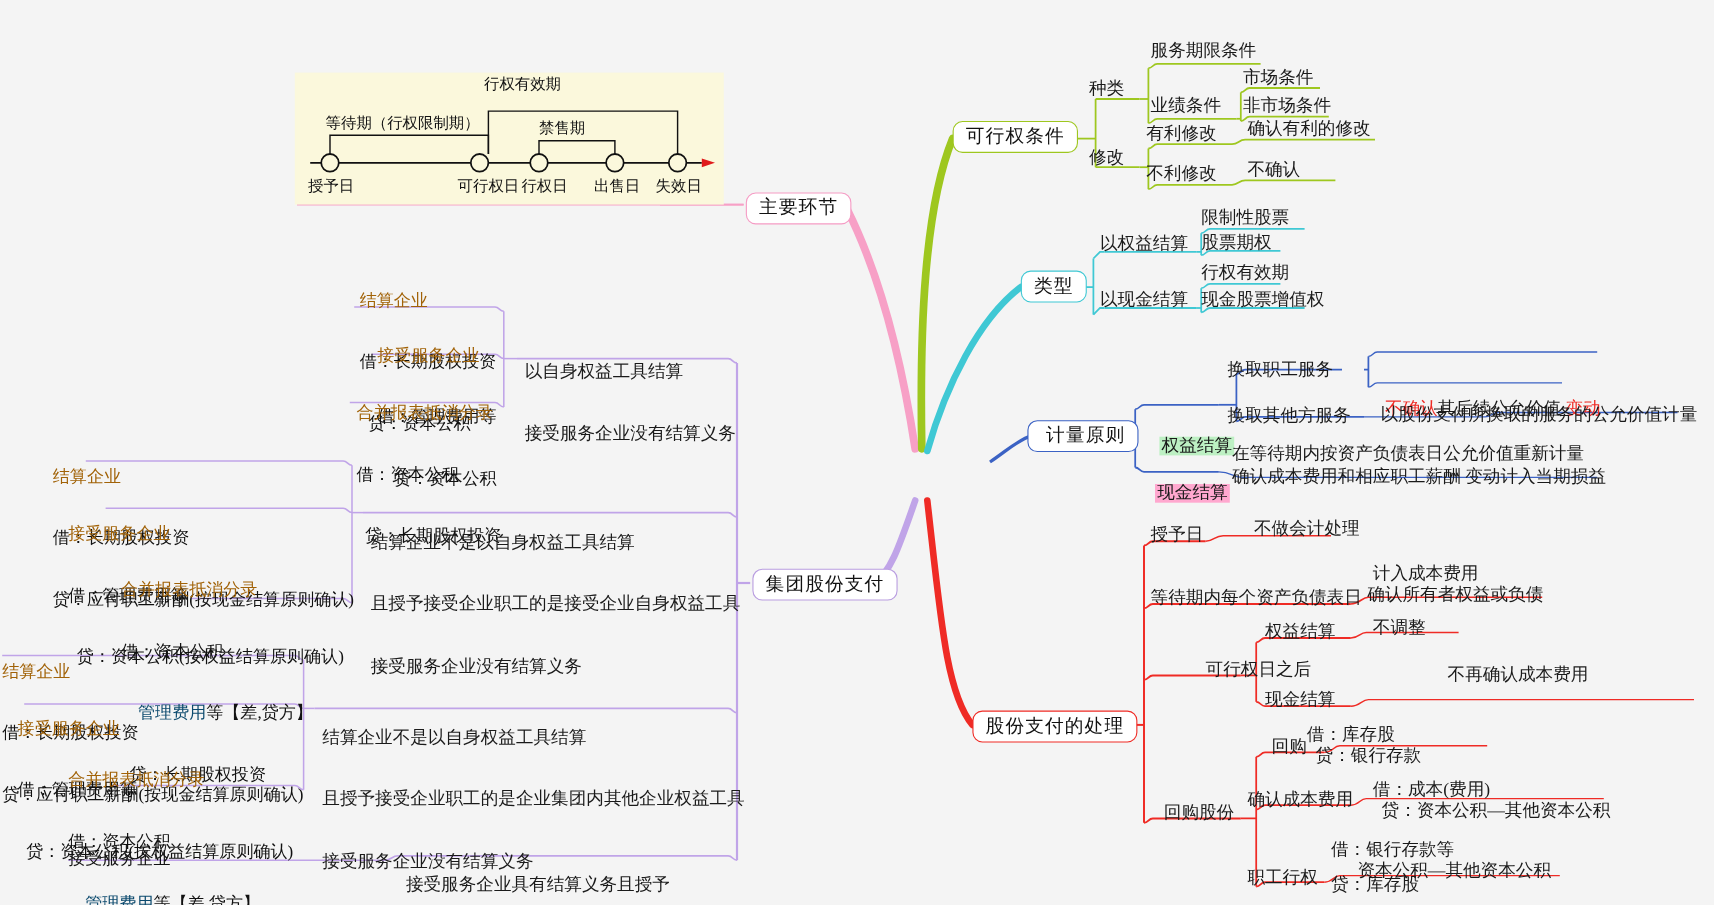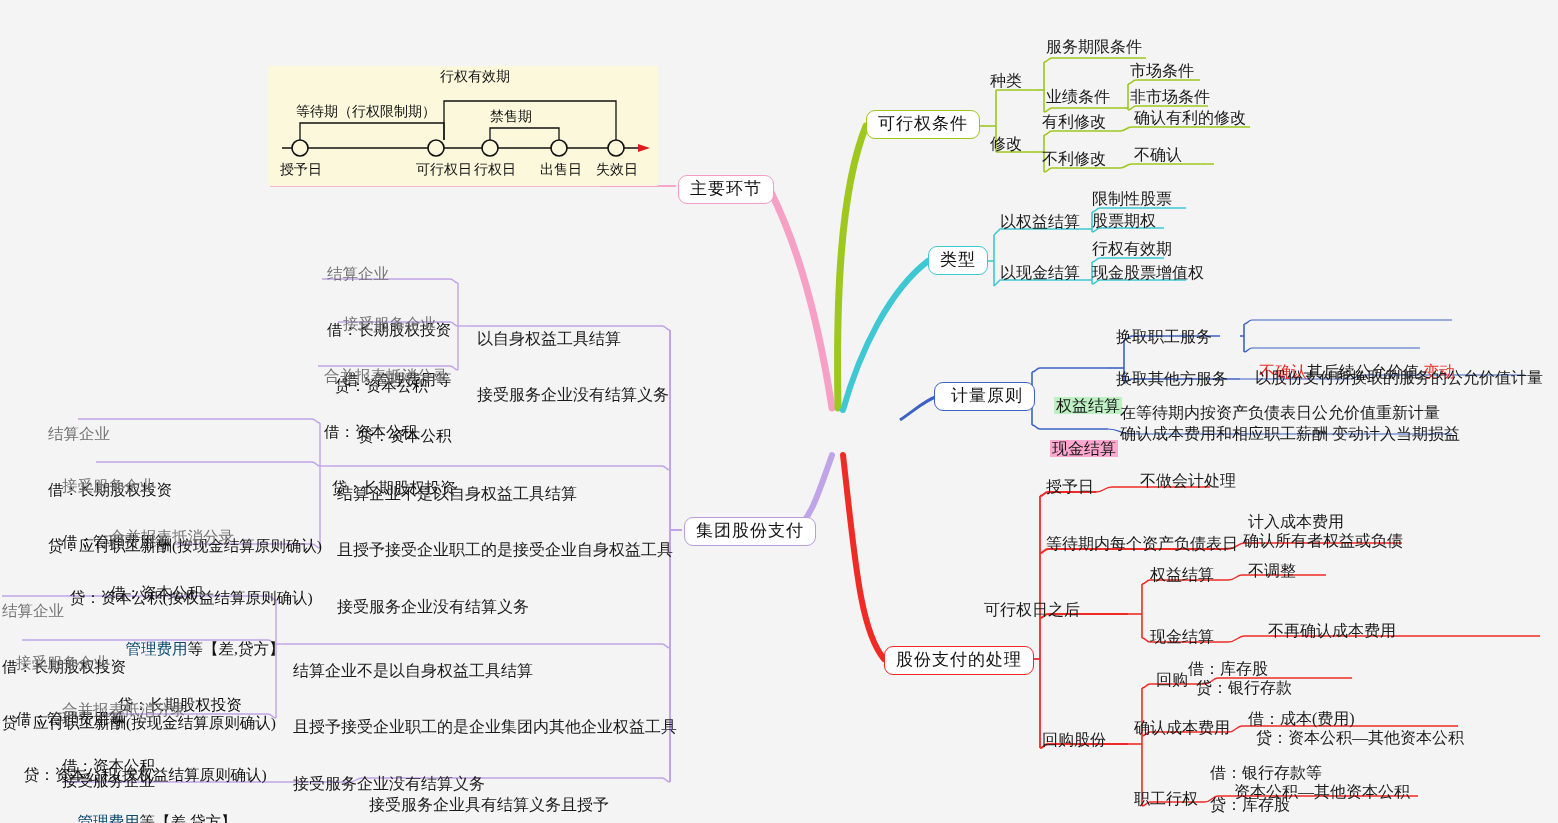--- a/index.html
+++ b/index.html
@@ -35,21 +35,21 @@
   .t{font-size:16px;color:#1a1a1a;}
   .t.sm{font-size:15px;}
   .hl-green{background:#bdf0c3;padding:0 2px;}
   .hl-pink{background:#ffa8cf;padding:0 2px;}
   .c-magenta{color:#ff3fe0;}
   .c-red{color:#ef2b25;}
   .c-pink2{color:#0c4a6e;}
 
   
   .entry{font-size:15.5px;color:#111;line-height:1.2;}
-  .entry .hd{color:#737373;}
+  .entry .hd{color:#a16207;}
   .entry .hd.blk{color:#111;}
 
   
   .figure{
     position:absolute;background:#fbf8dc;border:0;
   }
   .fig-cap{position:absolute;font-size:14px;color:#111;}
 </style>
 </head>
 <body>
@@ -262,27 +262,27 @@
   <div class="node t" style="left:1120px;top:404px;">在等待期内按资产负债表日公允价值重新计量</div>
   <div class="node t" style="left:1120px;top:425px;">确认成本费用和相应职工薪酬 变动计入当期损益</div>
 
   <div class="node t" style="left:1046px;top:478px;">授予日</div>
   <div class="node t" style="left:1140px;top:472px;">不做会计处理</div>
 
   <div class="node t" style="left:1046px;top:535px;">等待期内每个资产负债表日</div>
   <div class="node t" style="left:1248px;top:513px;">计入成本费用</div>
   <div class="node t" style="left:1243px;top:532px;">确认所有者权益或负债</div>
 
-  <div class="node t" style="left:984px;top:601px;">可行权日之后</div>
+  <div class="node t" style="left:1096px;top:601px;">可行权日之后</div>
   <div class="node t" style="left:1150px;top:566px;">权益结算</div>
   <div class="node t" style="left:1248px;top:562px;">不调整</div>
   <div class="node t" style="left:1150px;top:628px;">现金结算</div>
-  <div class="node t" style="left:1268px;top:605px;margin-top:17px;">不再确认成本费用</div>
-
-  <div class="node t" style="left:1042px;top:731px;">回购股份</div>
+  <div class="node t" style="left:1316px;top:605px;">不再确认成本费用</div>
+
+  <div class="node t" style="left:1042px;top:731px;padding-left:16px;">回购股份</div>
   <div class="node t" style="left:1156px;top:671px;">回购</div>
   <div class="node t" style="left:1188px;top:660px;">借：库存股</div>
   <div class="node t" style="left:1188px;top:679px;">  贷：银行存款</div>
 
   <div class="node t" style="left:1134px;top:719px;">确认成本费用</div>
   <div class="node t" style="left:1248px;top:710px;">借：成本(费用)</div>
   <div class="node t" style="left:1248px;top:729px;">  贷：资本公积—其他资本公积</div>
 
   <div class="node t" style="left:1134px;top:790px;">职工行权</div>
   <div class="node t" style="left:1210px;top:764px;">借：银行存款等</div>

